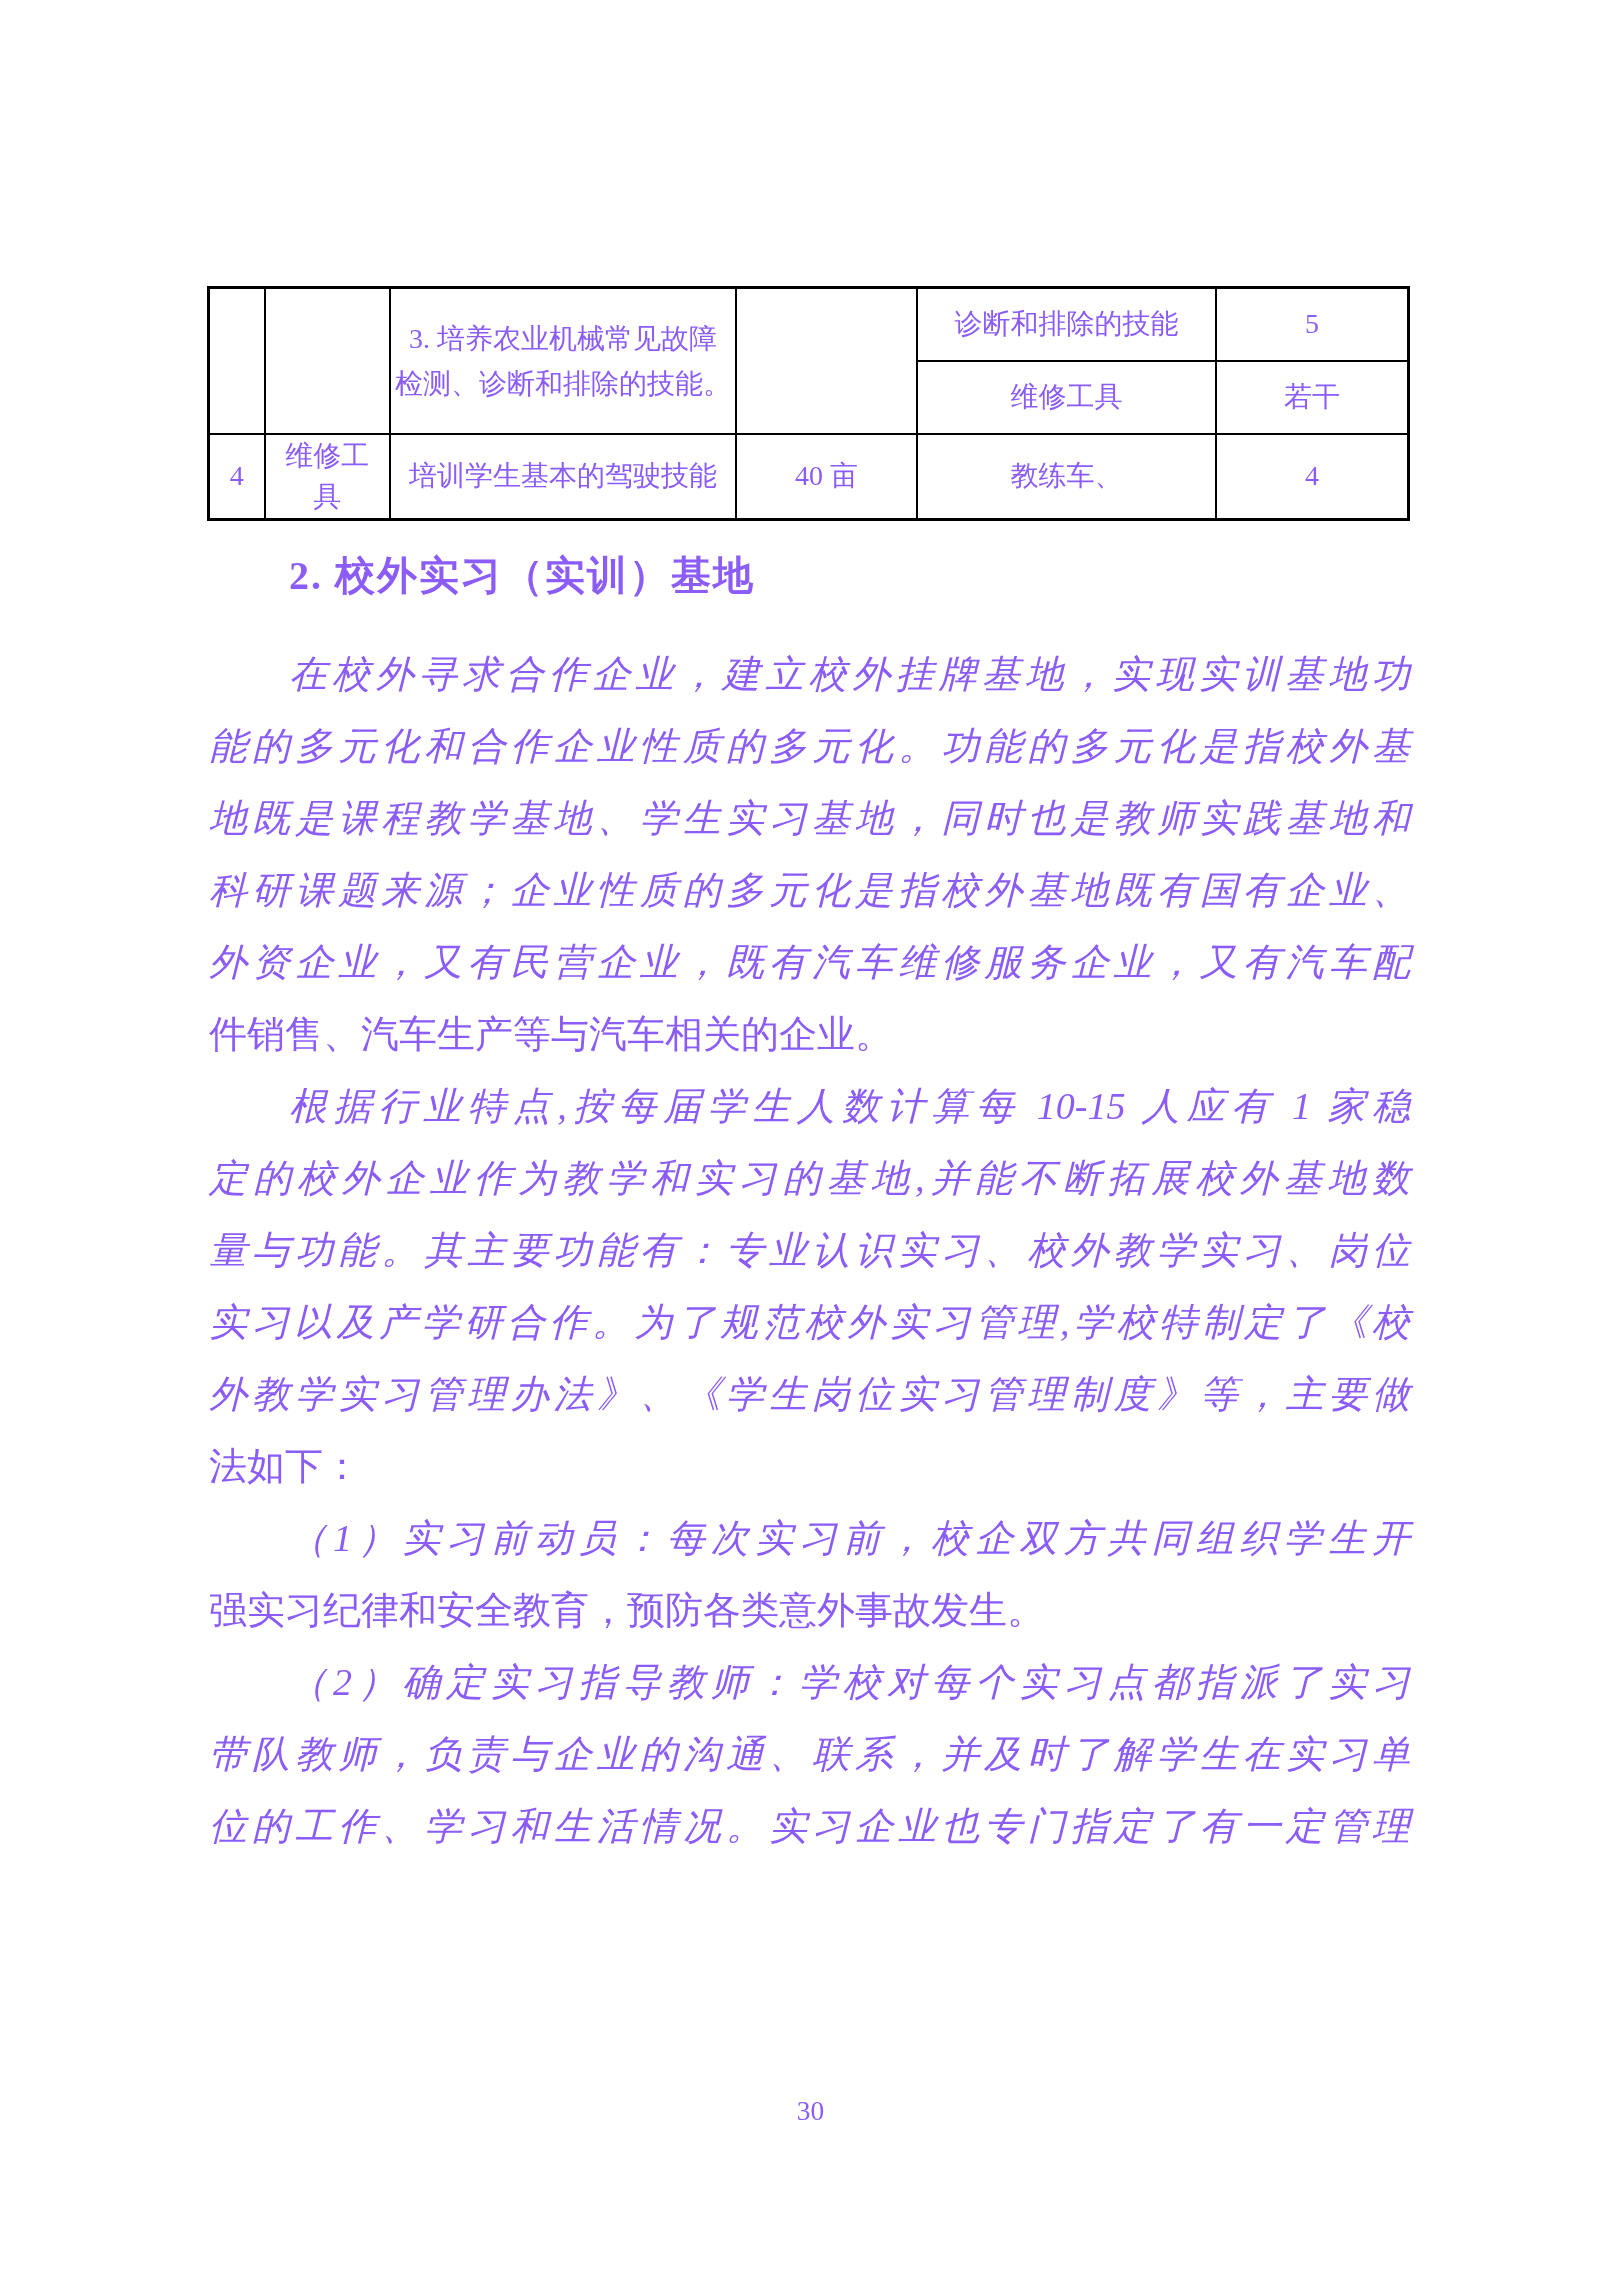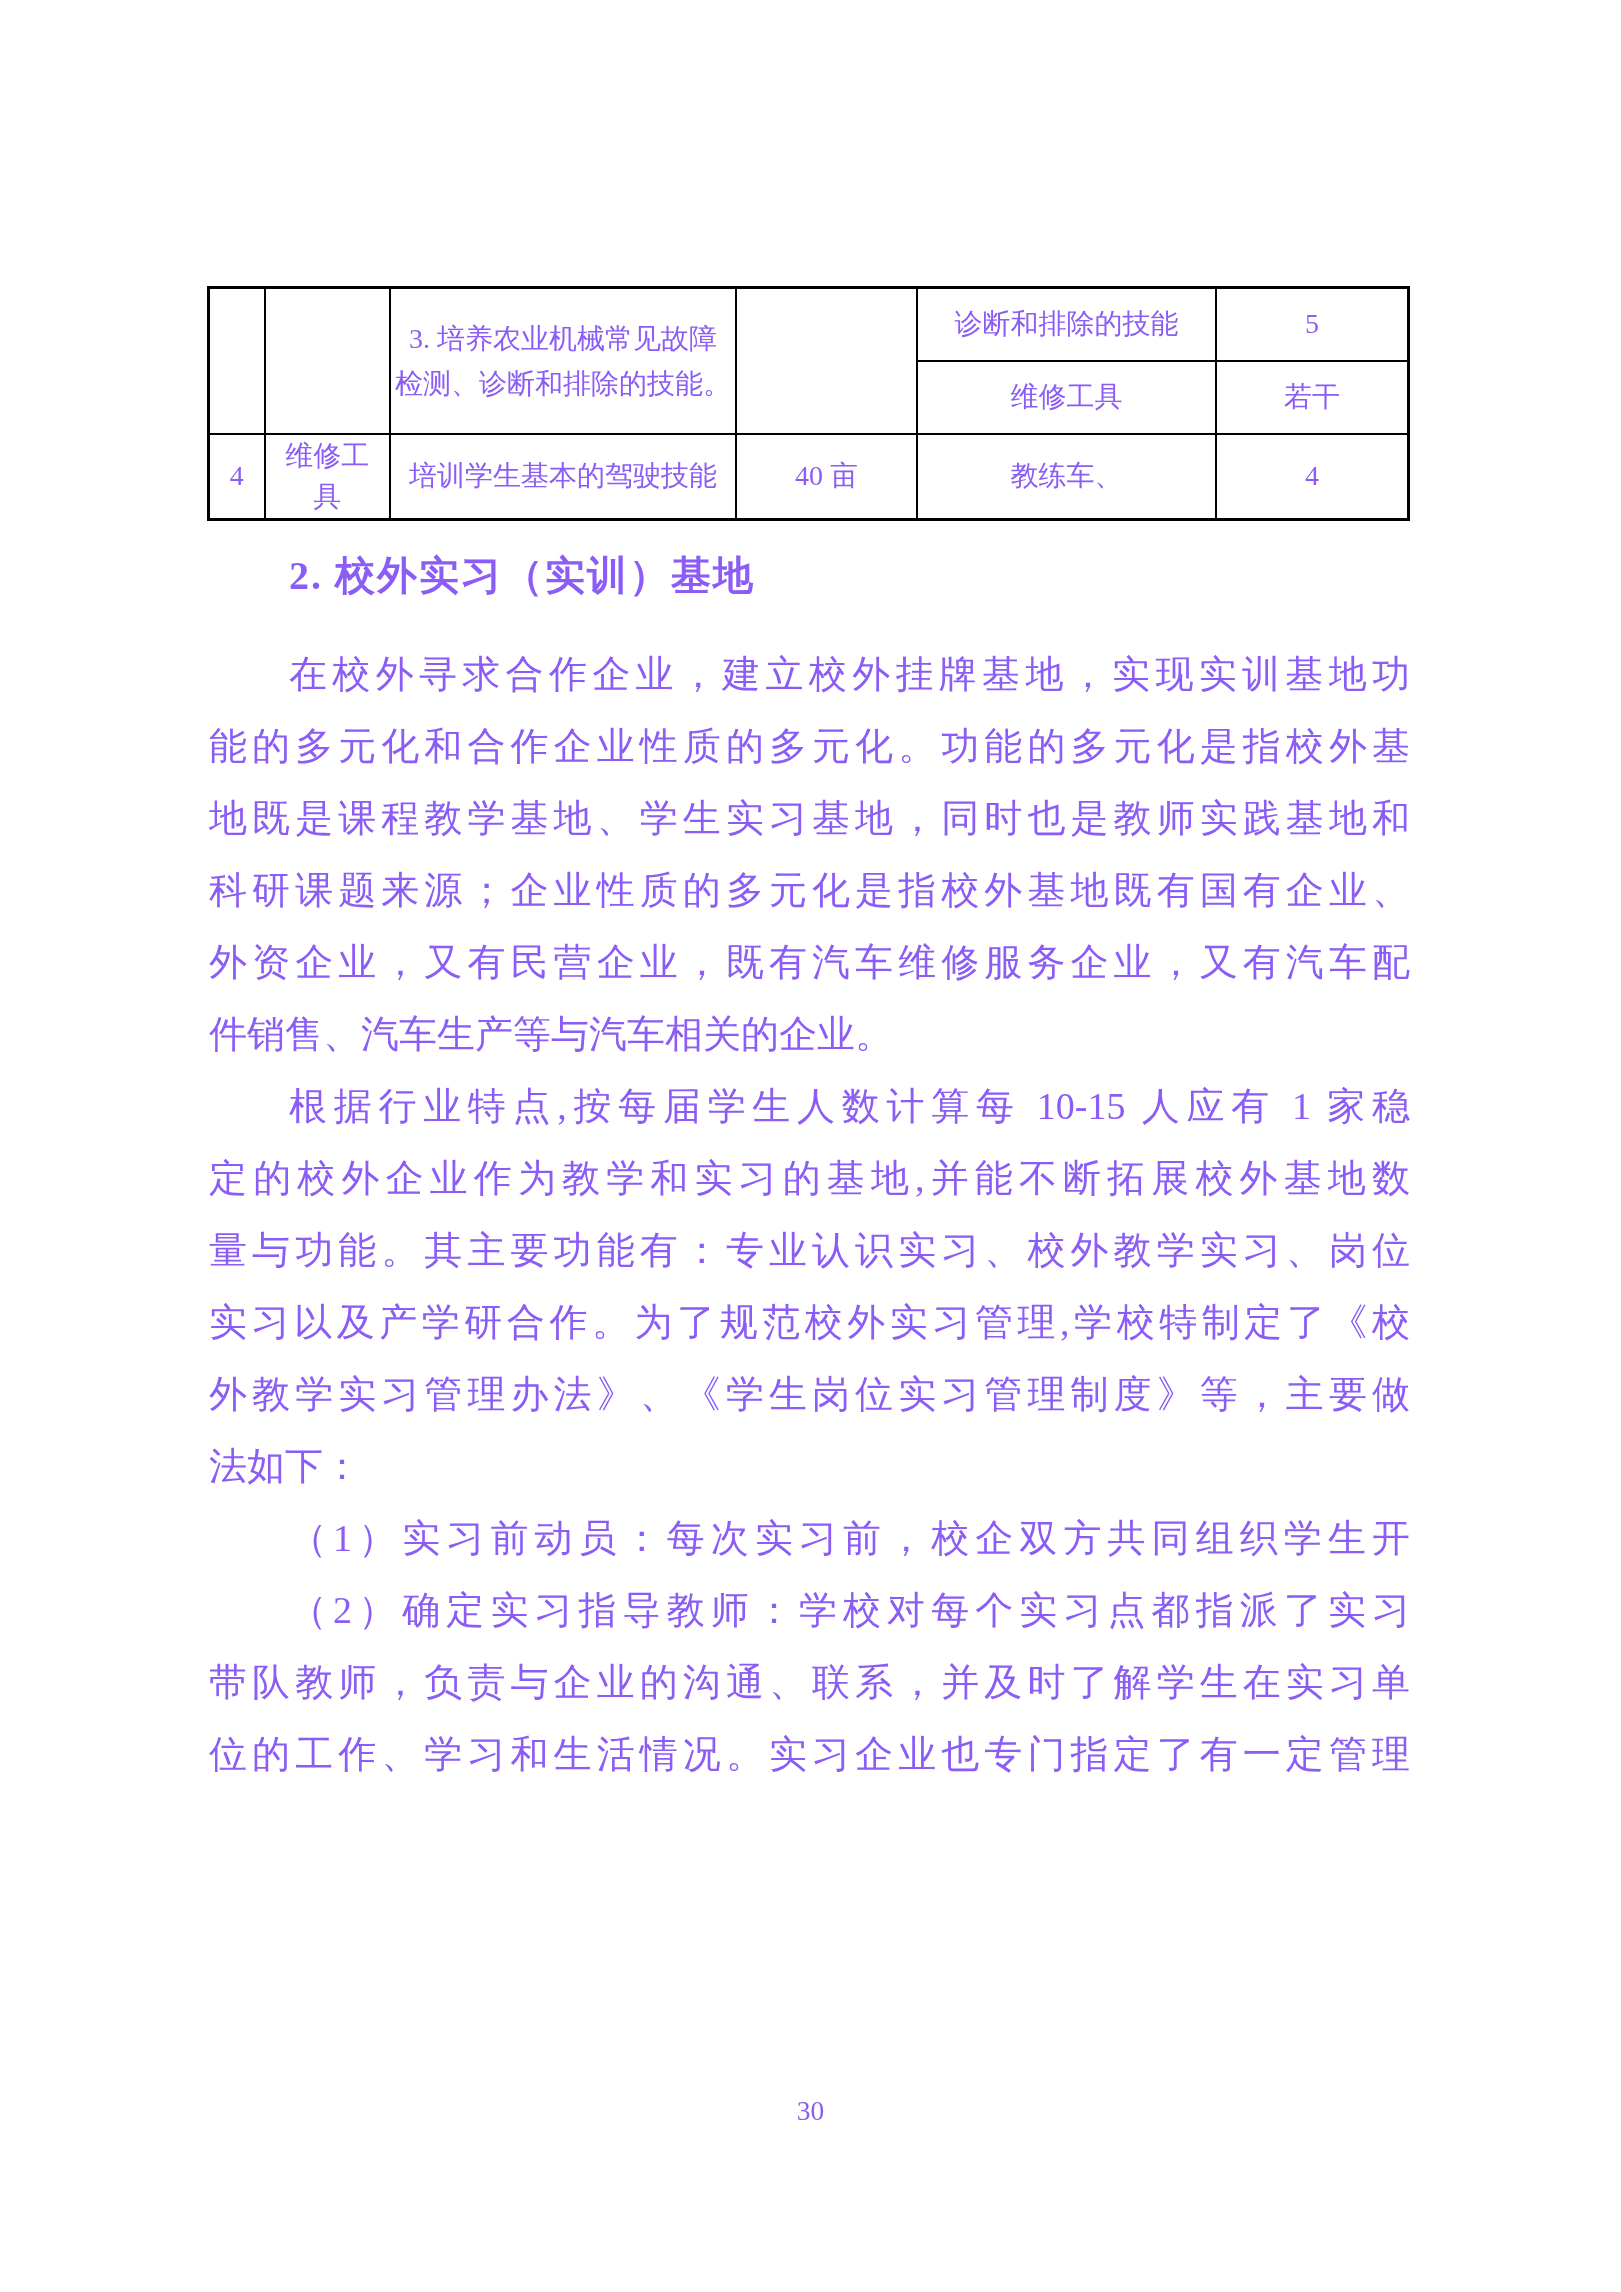--- a/index.html
+++ b/index.html
@@ -69,20 +69,21 @@
   .body-text .line {
     height: 72px;
     line-height: 72px;
     white-space: nowrap;
   }
   .body-text .line.jl {
     white-space: normal;
     text-align: justify;
     text-align-last: justify;
     text-justify: inter-character;
+    font-style: italic;
   }
   .body-text .line.il { padding-left: 80px; }
 
   
   .page-number {
     position: absolute;
     left: 0;
     top: 2096px;
     width: 100%;
     text-align: center;
@@ -141,20 +142,21 @@
     <div class="line jl">科研课题来源；企业性质的多元化是指校外基地既有国有企业、</div>
     <div class="line jl">外资企业，又有民营企业，既有汽车维修服务企业，又有汽车配</div>
     <div class="line">件销售、汽车生产等与汽车相关的企业。</div>
     <div class="line jl il">根据行业特点,按每届学生人数计算每 10-15 人应有 1 家稳</div>
     <div class="line jl">定的校外企业作为教学和实习的基地,并能不断拓展校外基地数</div>
     <div class="line jl">量与功能。其主要功能有：专业认识实习、校外教学实习、岗位</div>
     <div class="line jl">实习以及产学研合作。为了规范校外实习管理,学校特制定了《校</div>
     <div class="line jl">外教学实习管理办法》、《学生岗位实习管理制度》等，主要做</div>
     <div class="line">法如下：</div>
     <div class="line jl il">（1）实习前动员：每次实习前，校企双方共同组织学生开</div>
+    <div class="line">强实习纪律和安全教育，预防各类意外事故发生。</div>
     <div class="line jl il">（2）确定实习指导教师：学校对每个实习点都指派了实习</div>
     <div class="line jl">带队教师，负责与企业的沟通、联系，并及时了解学生在实习单</div>
     <div class="line jl">位的工作、学习和生活情况。实习企业也专门指定了有一定管理</div>
   </div>
 
   <div class="page-number">30</div>
 
 </div>
 
 

